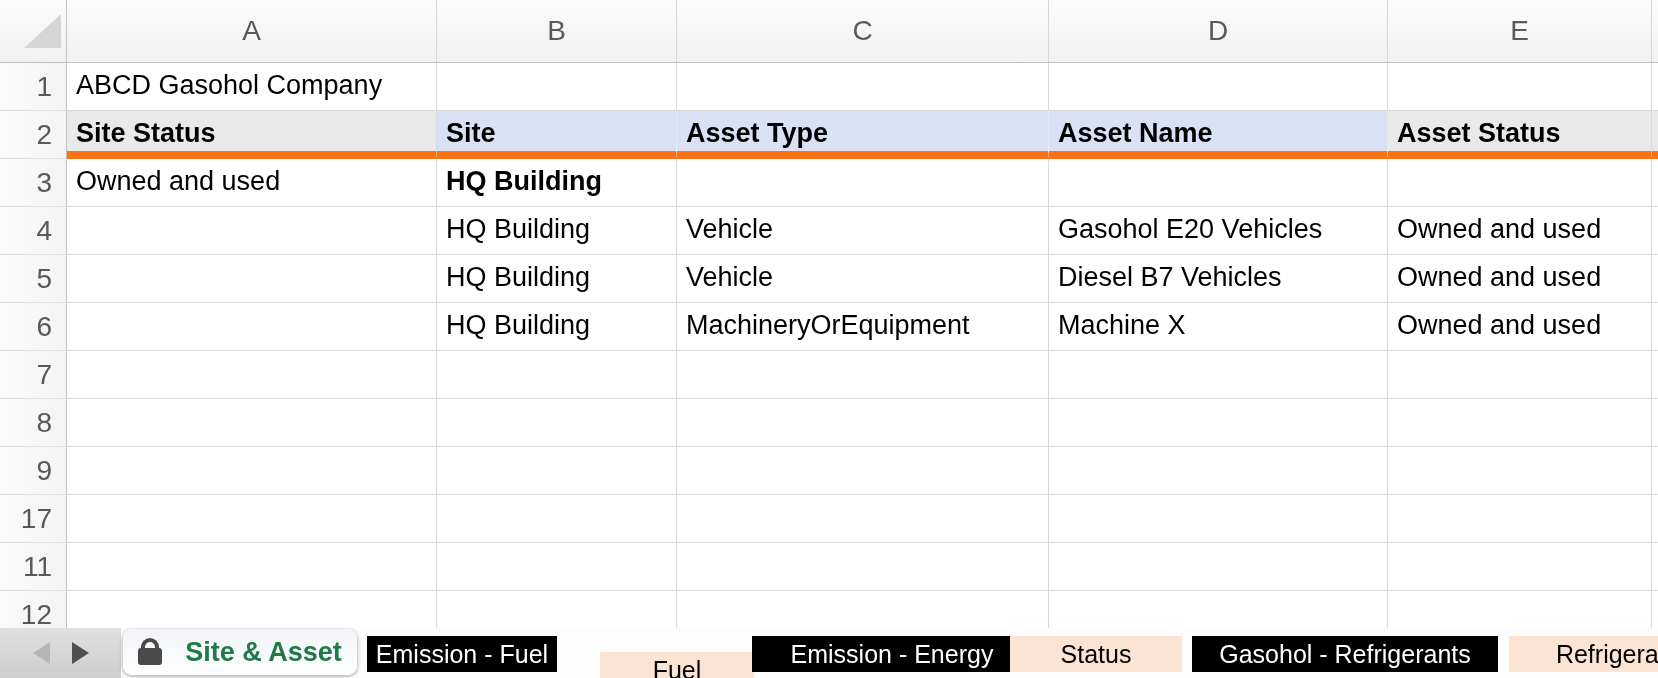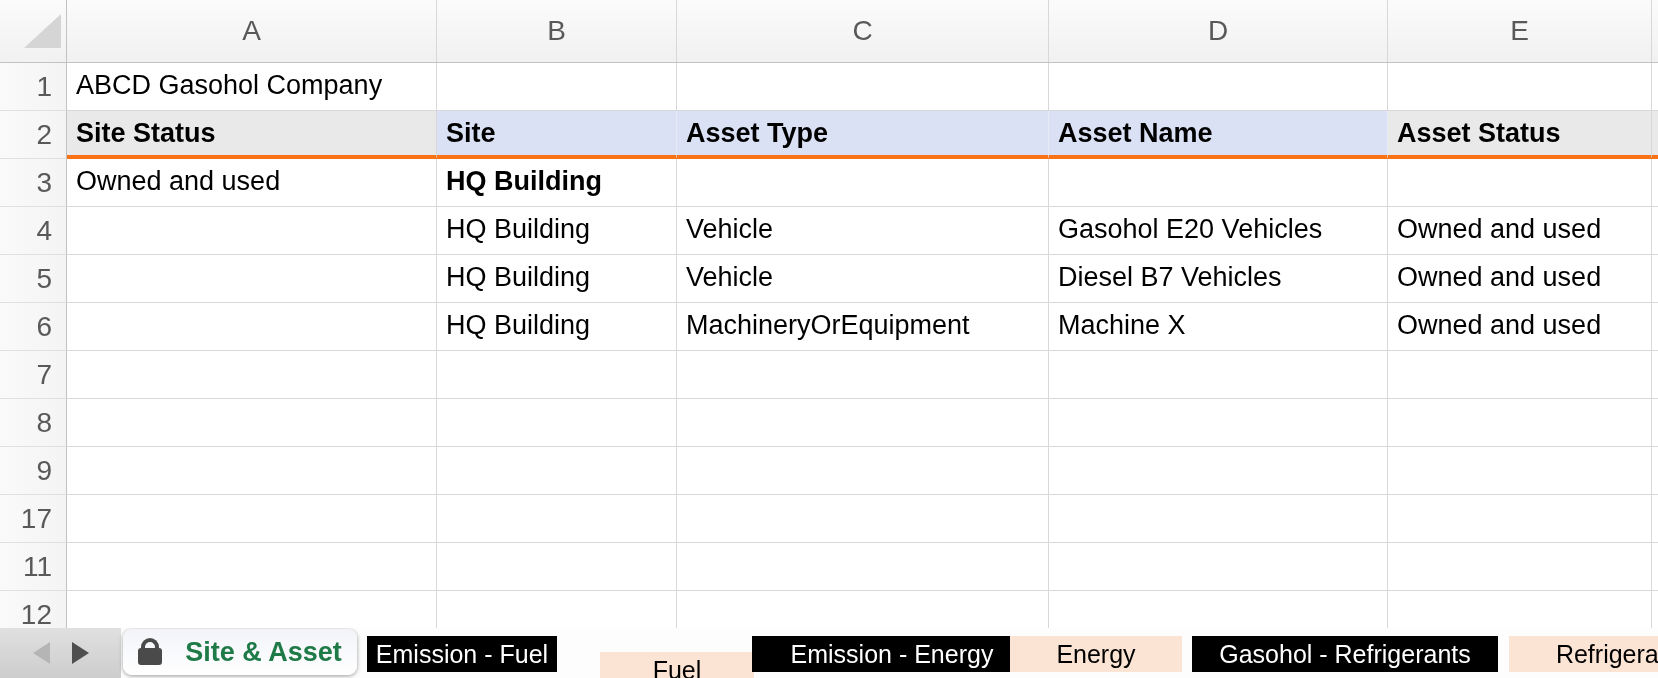--- a/index.html
+++ b/index.html
@@ -23,21 +23,21 @@
   .tr{display:flex;height:48px;box-sizing:border-box;}
   .rn{width:67px;box-sizing:border-box;display:flex;align-items:center;justify-content:flex-end;
       padding-right:14px;color:#595959;font-size:28px;
       background:linear-gradient(90deg,#fafafa,#f4f4f4);
       border-right:1px solid #c2c2c2;border-bottom:1px solid #e0e0e0;}
   .td{box-sizing:border-box;border-right:1px solid #d8d8d8;border-bottom:1px solid #d8d8d8;
       font-size:27px;color:#000;line-height:45px;padding-left:9px;white-space:nowrap;}
   .sl{box-sizing:border-box;border-bottom:1px solid #d8d8d8;}
   .b{font-weight:bold;}
   
-  .r2 .td,.r2 .sl{border-bottom:4px solid #f97316;line-height:44px;}
+  .r2 .td,.r2 .sl{border-bottom:8px solid #f97316;line-height:44px;}
   .hdr-gray{background:#e9e9e9;}
   .hdr-blue{background:#dbe1f5;border-right-color:#e6eaf7;}
 
   
   .tabbar{position:absolute;left:0;top:628px;width:1658px;height:50px;background:#fdfdfd;overflow:hidden;}
   .nav-zone{position:absolute;left:0;top:0;width:121px;height:50px;
             background:linear-gradient(180deg,#e0e0e0,#cdcdcd);}
   .arrow{position:absolute;top:14px;width:0;height:0;border-top:11px solid transparent;
          border-bottom:11px solid transparent;}
   .arrow-left{left:33px;border-right:17px solid #b5b5b5;}
@@ -215,21 +215,21 @@
 
     <div class="tab peach" style="left:600px;width:154px;margin-top:16px;">
       <span>Fuel</span>
     </div>
 
     <div class="tab dark" style="left:752px;width:280px;">
       <span>Emission - Energy</span>
     </div>
 
     <div class="tab peach" style="left:1010px;width:172px;">
-      <span>Energy</span>
+      <span>Status</span>
     </div>
 
     <div class="tab dark" style="left:1192px;width:306px;">
       <span>Gasohol - Refrigerants</span>
     </div>
 
     <div class="tab peach" style="left:1509px;width:230px;">
       <span>Refrigerants</span>
     </div>
   </div>

